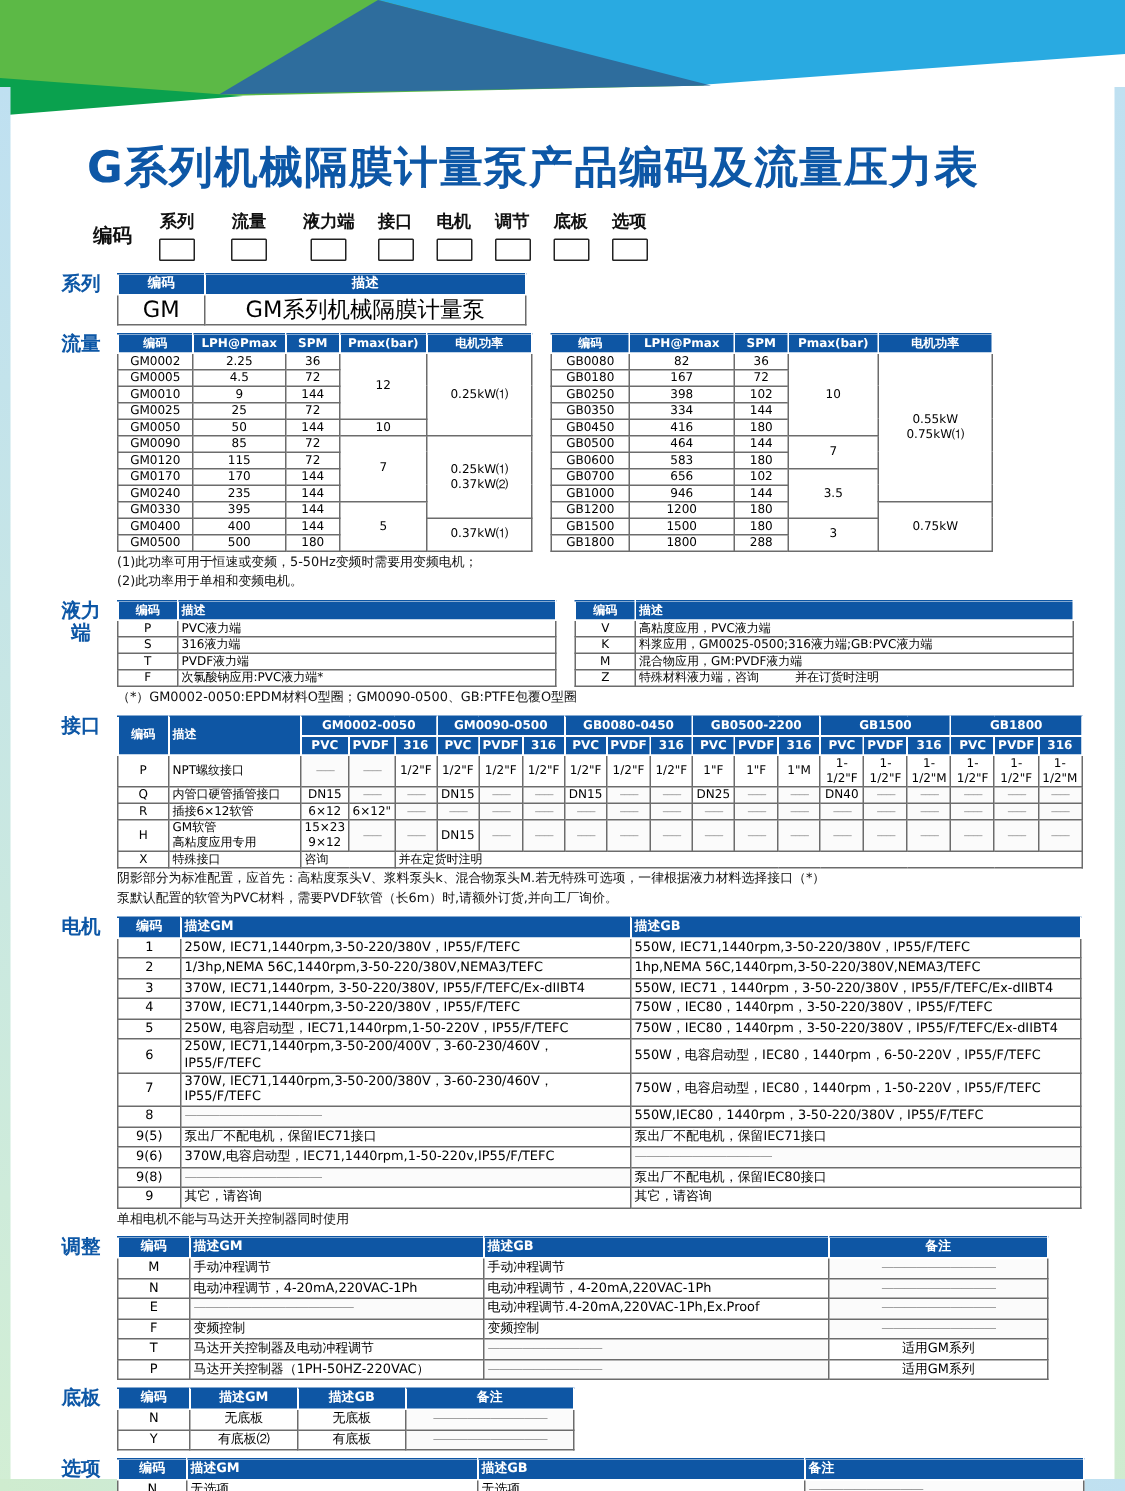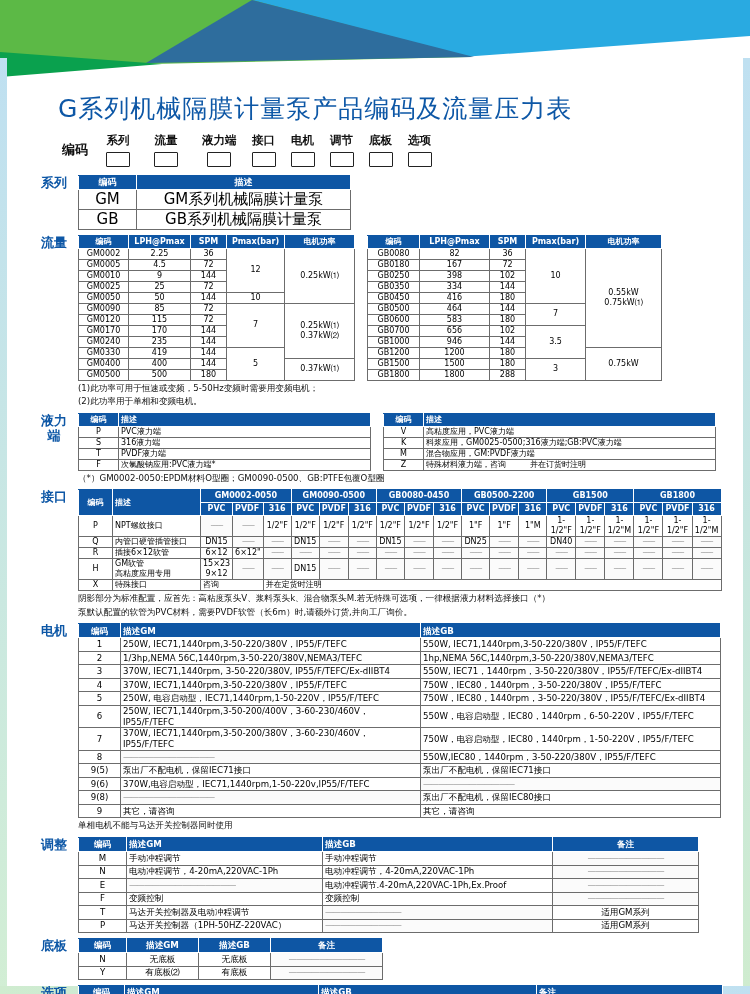--- a/index.html
+++ b/index.html
@@ -8,21 +8,21 @@
     font-family:"DejaVu Sans",sans-serif;overflow:hidden;
   }
   .edge-l{position:absolute;left:0;top:58px;bottom:0;width:7px;
     background:linear-gradient(180deg,#bfe0f1,#d2eed4);z-index:0;}
   .edge-r{position:absolute;right:0;top:58px;bottom:0;width:7px;
     background:linear-gradient(180deg,#bfe0f1,#cfeccf);z-index:0;}
   .edge-b{position:absolute;left:0;right:0;bottom:0;height:8px;
     background:linear-gradient(90deg,#cfeccf,#bfe0f1);z-index:0;}
   .banner{display:block;width:750px;height:82px;}
   .content{position:relative;z-index:1;padding:0 22px 0 36px;}
-  h1{font-size:25px;color:#0d57a6;font-weight:normal;letter-spacing:1px;
+  h1{font-size:29px;color:#0d57a6;font-weight:bold;letter-spacing:1px;
      margin:10px 0 8px 22px;}
   
   .coding-row{display:flex;align-items:flex-start;margin:0 0 8px 26px;}
   .coding-label{font-size:13px;font-weight:bold;color:#111;margin:8px 18px 0 0;}
   .code-field{display:inline-flex;flex-direction:column;align-items:center;margin-right:15px;}
   .code-field:nth-of-type(-n+3){margin-right:24px;}
   .code-field .cf-label{font-size:11.5px;font-weight:bold;color:#111;white-space:nowrap;}
   .code-box{width:22px;height:13px;border:1.5px solid #222;border-radius:1px;margin-top:4px;background:#fff;}
   
   .section{display:flex;align-items:flex-start;margin-bottom:5px;}
@@ -111,24 +111,20 @@
             <tr>
               <th>编码</th>
               <th>描述</th>
             </tr>
           </thead>
           <tbody>
             <tr>
               <td>GM</td>
               <td>GM系列机械隔膜计量泵</td>
             </tr>
-            <tr>
-              <td>GB</td>
-              <td>GB系列机械隔膜计量泵</td>
-            </tr>
           </tbody>
         </table>
     </div>
   </div>
 
   <div class="section">
     <div class="sec-label">流量</div>
     <div class="sec-body">
       <div class="hrow">
         <div>
@@ -195,21 +191,21 @@
                   <td>170</td>
                   <td>144</td>
                 </tr>
                 <tr>
                   <td>GM0240</td>
                   <td>235</td>
                   <td>144</td>
                 </tr>
                 <tr>
                   <td>GM0330</td>
-                  <td>419</td>
+                  <td>395</td>
                   <td>144</td>
                   <td rowspan="3">5</td>
                 </tr>
                 <tr>
                   <td>GM0400</td>
                   <td>400</td>
                   <td>144</td>
                   <td rowspan="2">0.37kW⑴</td>
                 </tr>
                 <tr>

